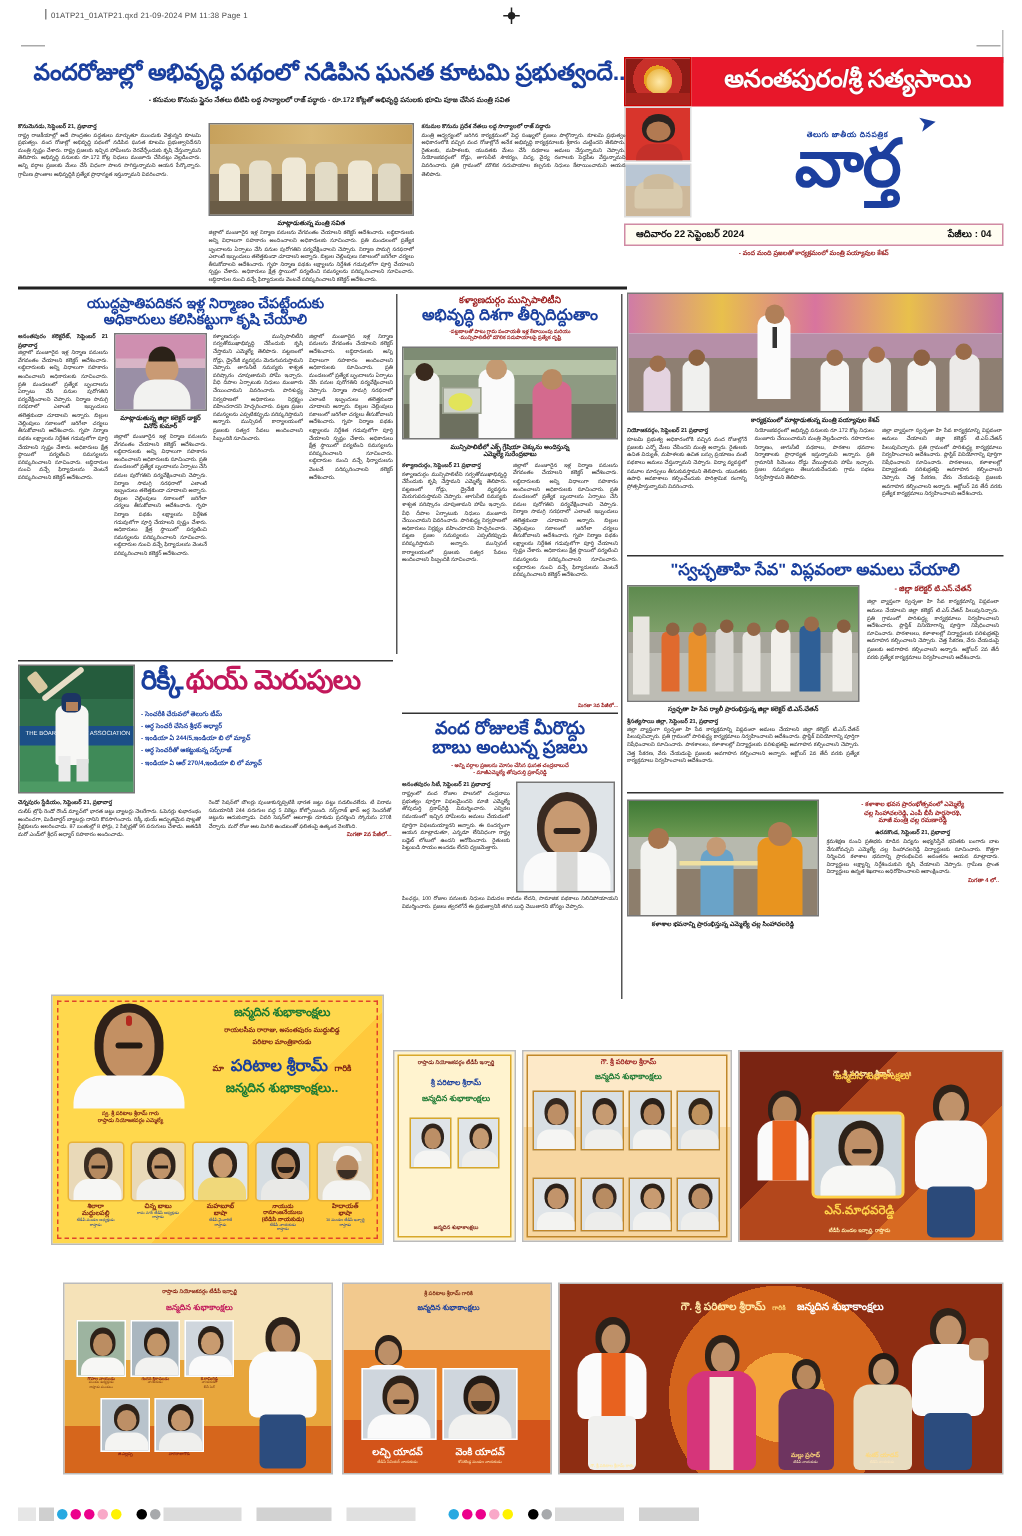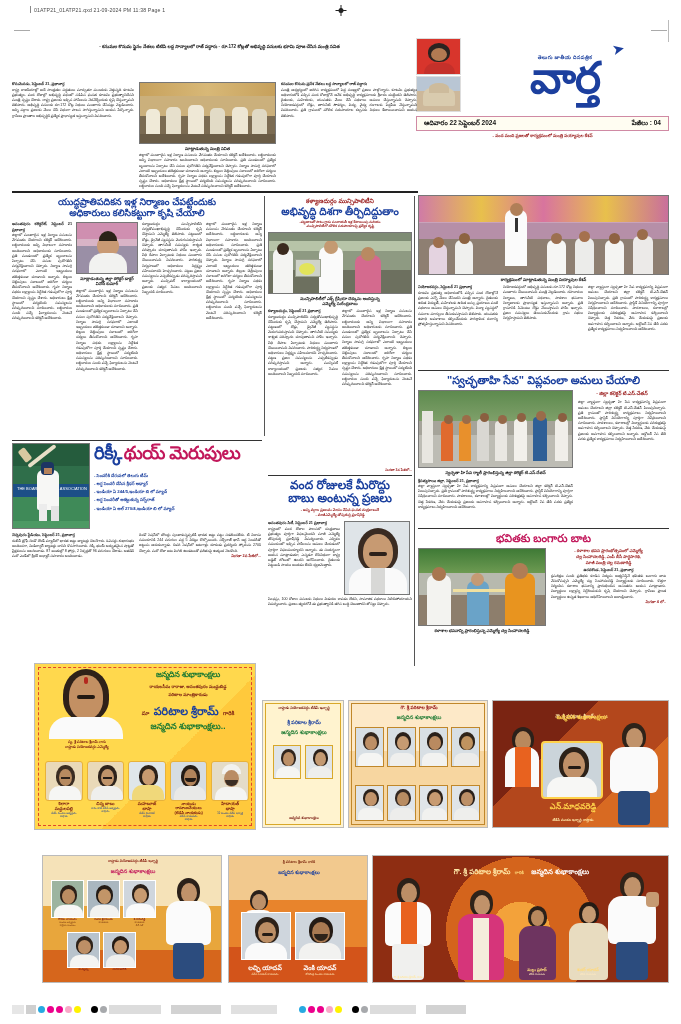--- a/index.html
+++ b/index.html
@@ -119,24 +119,37 @@
   <div class="reg-mark">
     <div class="reg-dot"></div>
   </div>
   <div class="crop-l"></div>
   <div class="crop-r"></div>
   <div class="edge-r"></div>
 
   <div class="masthead">
 
     <div class="head-left">
+      <div class="main-headline">వందరోజుల్లో అభివృద్ధి పథంలో నడిపిన ఘనత కూటమి ప్రభుత్వందే..</div>
       <div class="sub-headline">- కనుమల కొనుమ స్థైనం నేతలు టిటిపి లద్ద సాన్యాలలో రాజ్ పద్ధారు -  రూ.172 కోట్లతో అభివృద్ధి పనులకు భూమి పూజ చేసిన మంత్రి సవిత</div>
     </div>
 
     <div class="nameplate">
+      <div class="np-top">
+        <div class="np-logo-imgs">
+          <div class="np-img" style="background:
+             radial-gradient(circle at 50% 45%, #ffd24a 0 18%, #e8a020 18% 34%, #c8302a 34% 60%, #8d1b16 60% 100%);">
+             <div style="position:absolute;left:14px;top:7px;width:17px;height:17px;border-radius:50%;background:radial-gradient(circle,#ffe9a8,#e4a92c);"></div>
+             <div style="position:absolute;left:0;bottom:0;width:100%;height:8px;background:#a8231c;"></div>
+          </div>
+        </div>
+        <div class="np-title-bar">
+          <span class="np-title">అనంతపురం/శ్రీ సత్యసాయి</span>
+        </div>
+      </div>
 
       <div class="np-body">
         <div class="np-side">
           <div class="np-side-img" style="background:linear-gradient(180deg,#d8352c 0 100%);">
             <div style="position:absolute;left:11px;top:4px;width:22px;height:19px;border-radius:50% 50% 45% 45%;background:#2b2320;"></div>
             <div style="position:absolute;left:14px;top:9px;width:16px;height:13px;border-radius:50%;background:#b27a52;"></div>
             <div style="position:absolute;left:7px;bottom:0;width:31px;height:11px;border-radius:10px 10px 0 0;background:#c4302a;"></div>
           </div>
           <div class="np-side-img" style="background:linear-gradient(180deg,#b9c6d4 0 42%,#cdb89a 42% 100%);margin-top:1px;height:36px;">
             <div style="position:absolute;left:6px;top:11px;width:32px;height:18px;border-radius:8px 8px 2px 2px;background:#d9cbae;"></div>
@@ -393,21 +406,20 @@
         </div>
       </div>
     </div>
     <div class="colbody" style="margin-top:2px;">
       <div style="max-height:40px;overflow:hidden;">పింఛన్లు, 100 రోజుల పనులకు నిధులు విడుదల కావడం లేదని, సామాజిక పథకాలు నిలిచిపోయాయని విమర్శించారు. ప్రజలు త్వరలోనే ఈ ప్రభుత్వానికి తగిన బుద్ధి చెబుతారని జోస్యం చెప్పారు.</div>
     </div>
   </div>
 
   <div style="position:absolute;left:418px;top:528px;width:251px;">
     <div class="hr-thin" style="margin-bottom:3px;"></div>
-    <div class="sec-head" style="font-size:11px;color:#c2185b;">భవితకు బంగారు బాట</div>
 
     <div style="display:flex;gap:5px;margin-top:4px;">
       <div style="width:128px;">
         <div class="photo" style="height:78px;border:1px solid #777;background:linear-gradient(180deg,#5f8a46 0 30%,#b7b9ae 30% 60%,#8d7e6c 60% 100%);">
           <div style="position:absolute;left:0;top:0;width:100%;height:24px;background:linear-gradient(180deg,#3f7a36,#6d9a52);"></div>
           <div style="position:absolute;left:8px;top:26px;width:24px;height:52px;background:#f3f3f0;border-radius:7px 7px 0 0;"></div>
           <div style="position:absolute;left:13px;top:18px;width:14px;height:14px;border-radius:50%;background:#a8764f;"></div>
           <div style="position:absolute;left:48px;top:32px;width:22px;height:46px;background:#6aa3c8;border-radius:7px 7px 0 0;"></div>
           <div style="position:absolute;left:52px;top:24px;width:13px;height:13px;border-radius:50%;background:#c59a74;"></div>
           <div style="position:absolute;left:86px;top:24px;width:30px;height:54px;background:#e8941f;border-radius:8px 8px 0 0;"></div>

